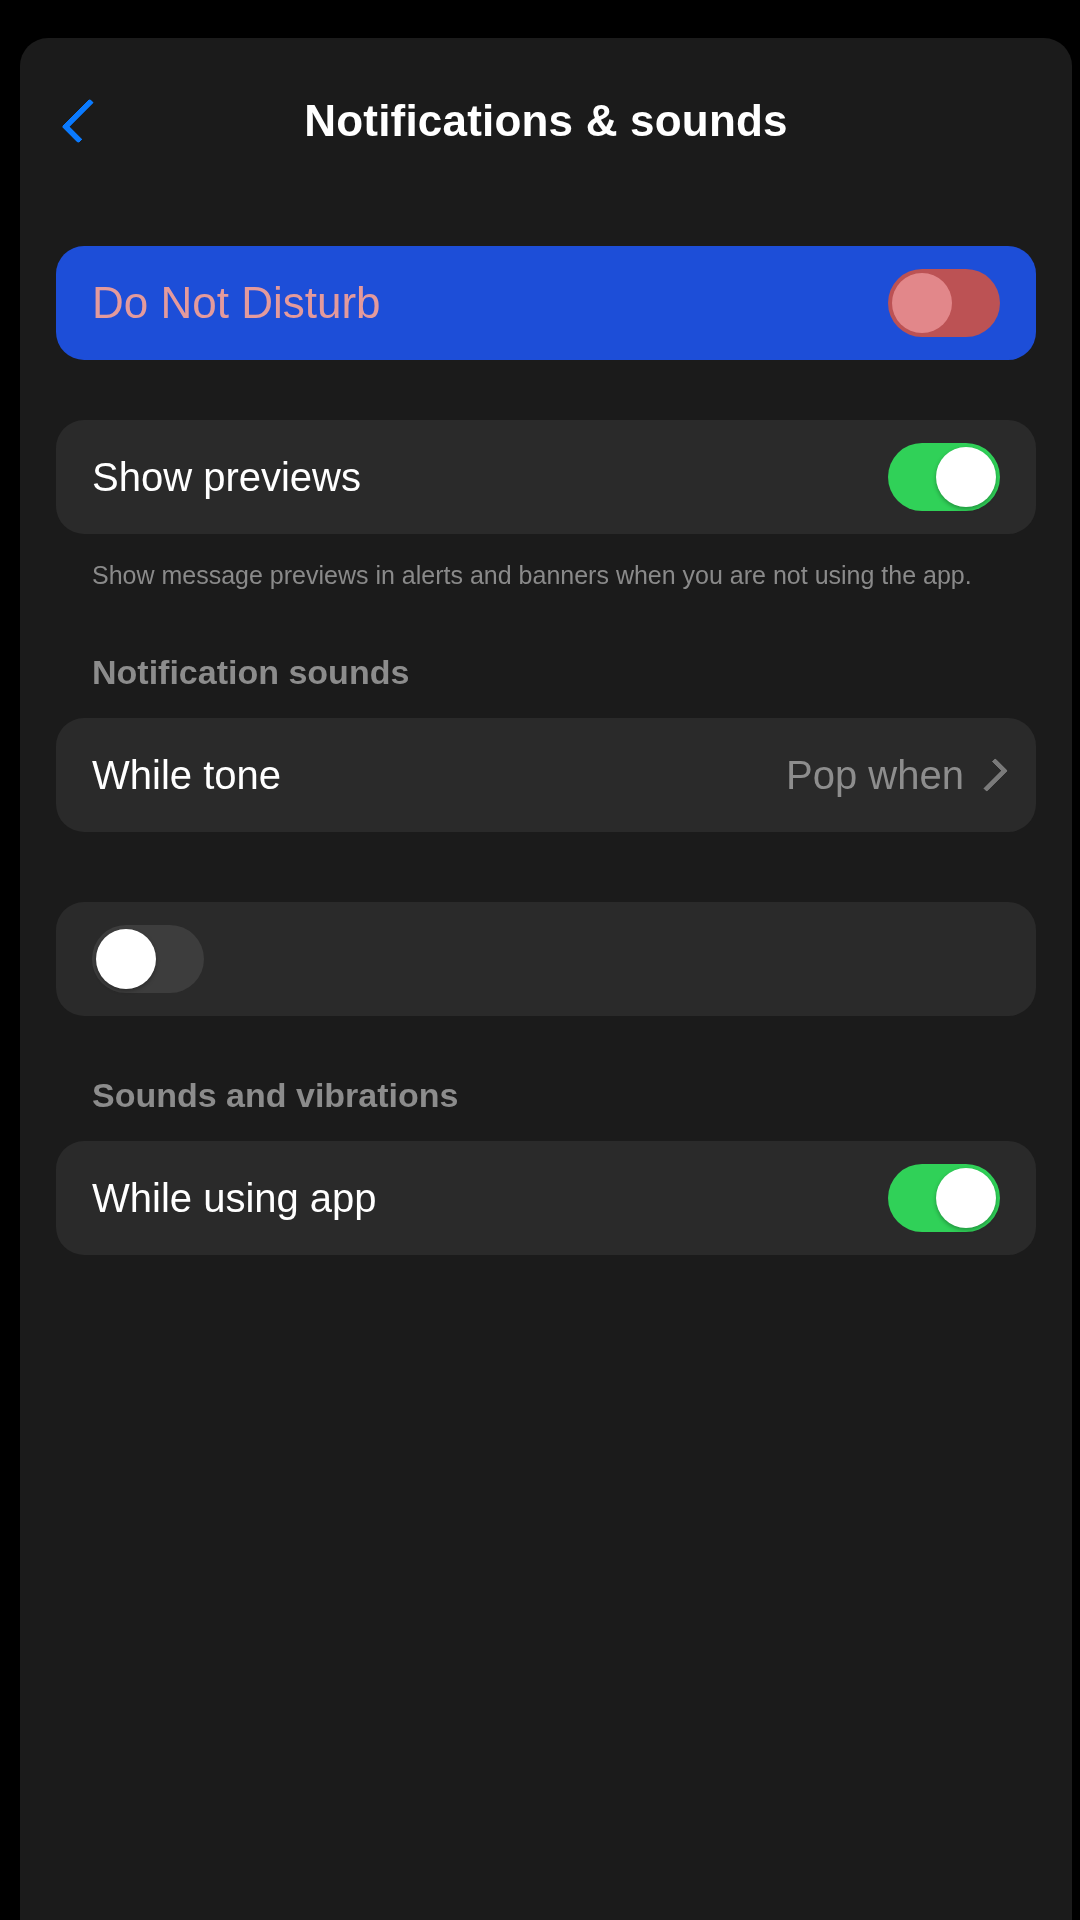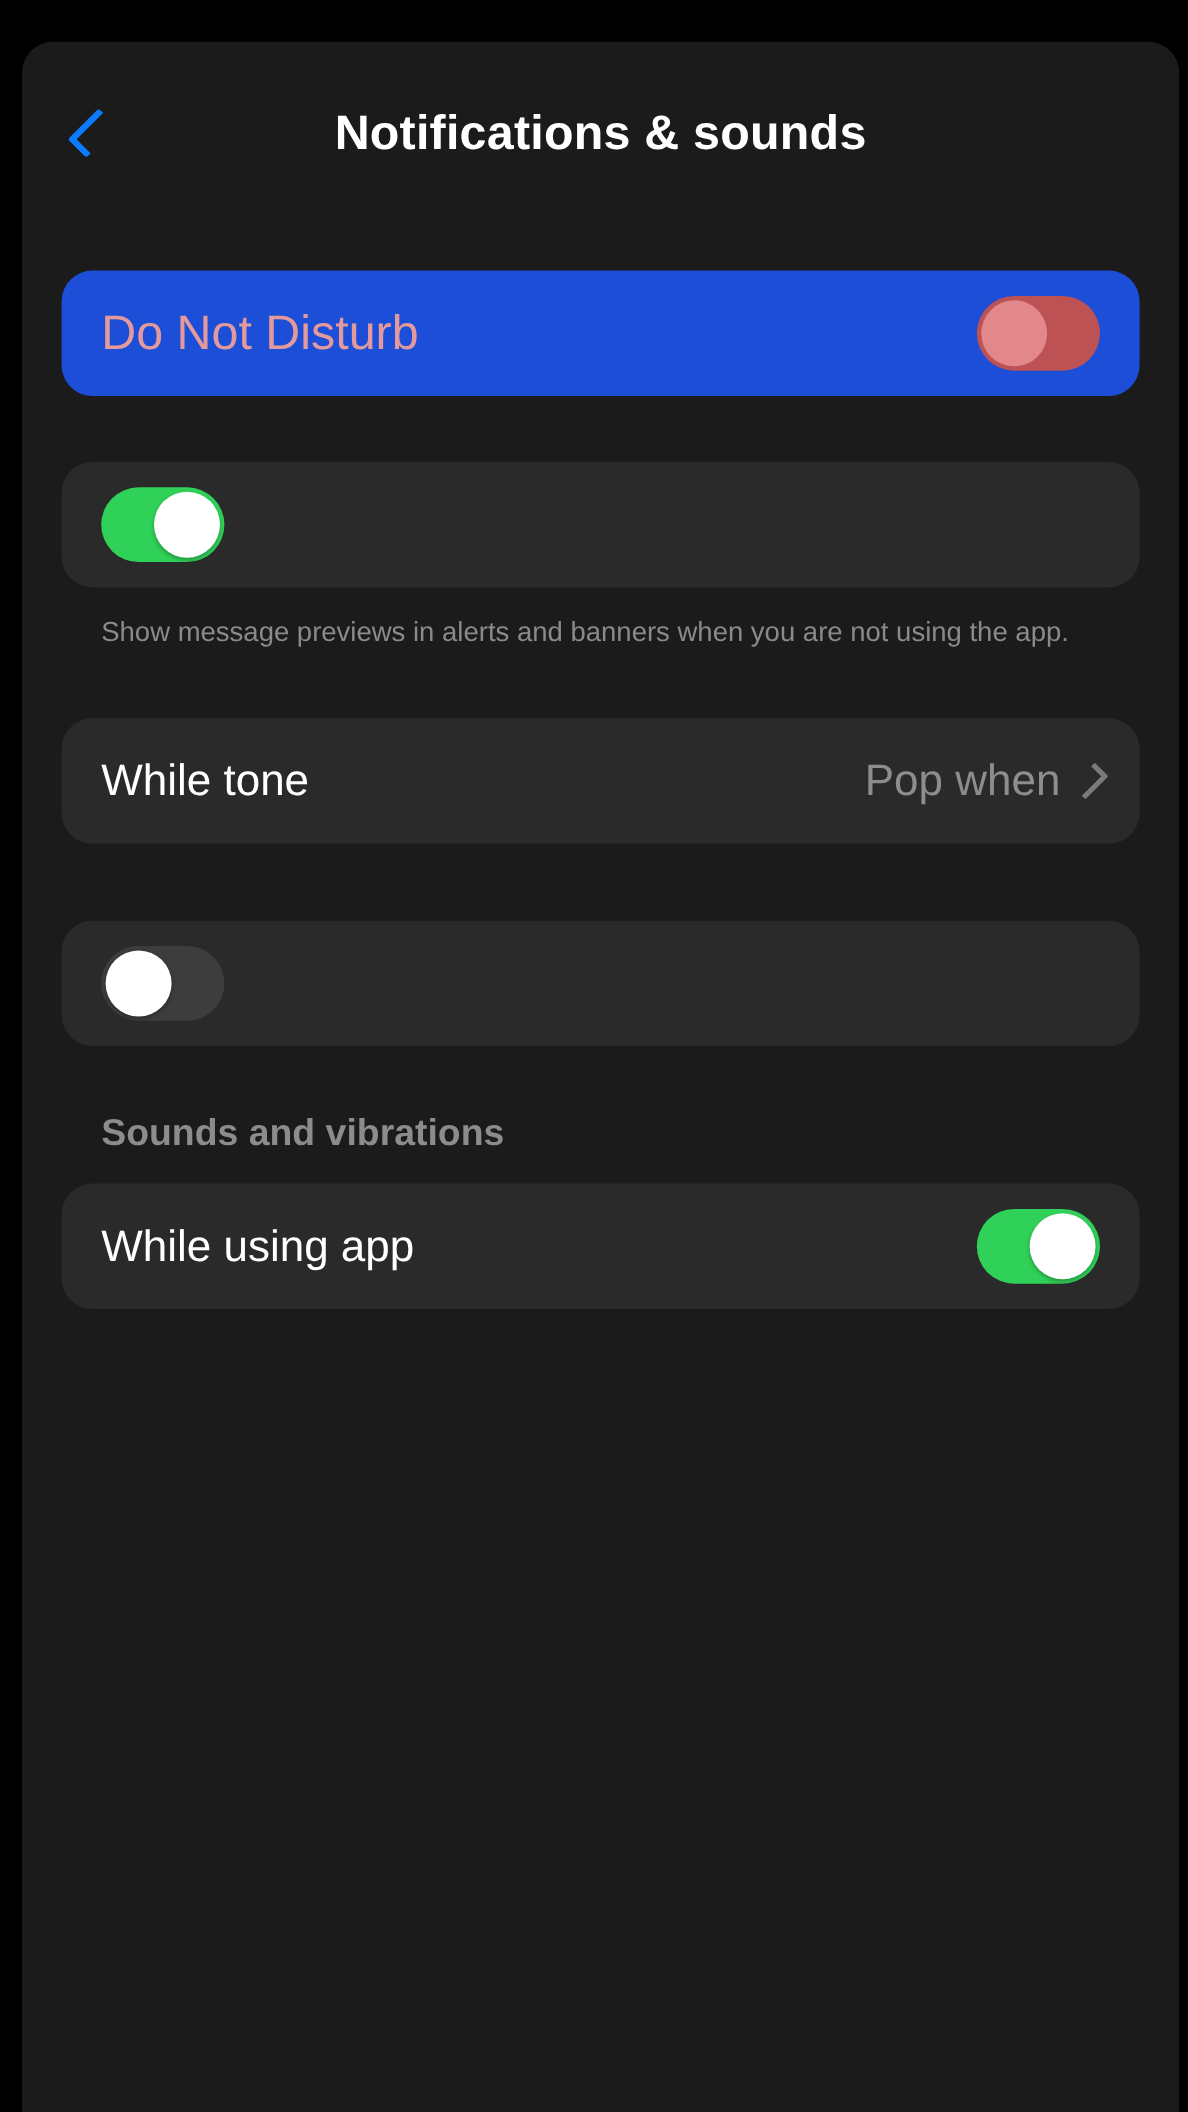--- a/index.html
+++ b/index.html
@@ -156,28 +156,30 @@
       <div class="dnd-label">Do Not Disturb</div>
       <div class="toggle dnd-toggle">
         <div class="knob"></div>
       </div>
     </div>
 
     <div class="spacer-md"></div>
 
 
     <div class="row">
+      <div class="row-label">Show previews</div>
       <div class="toggle on">
         <div class="knob"></div>
       </div>
     </div>
     <div class="section-desc">Show message previews in alerts and banners when you are not using the app.</div>
 
     <div class="spacer-md"></div>
 
+    <div class="section-label">Notification sounds</div>
 
     <div class="row">
       <div class="row-label">While tone</div>
       <div class="row-right">
         <div class="row-value">Pop when</div>
         <div class="chevron-right-icon"></div>
       </div>
     </div>
 
     <div class="spacer-lg"></div>

